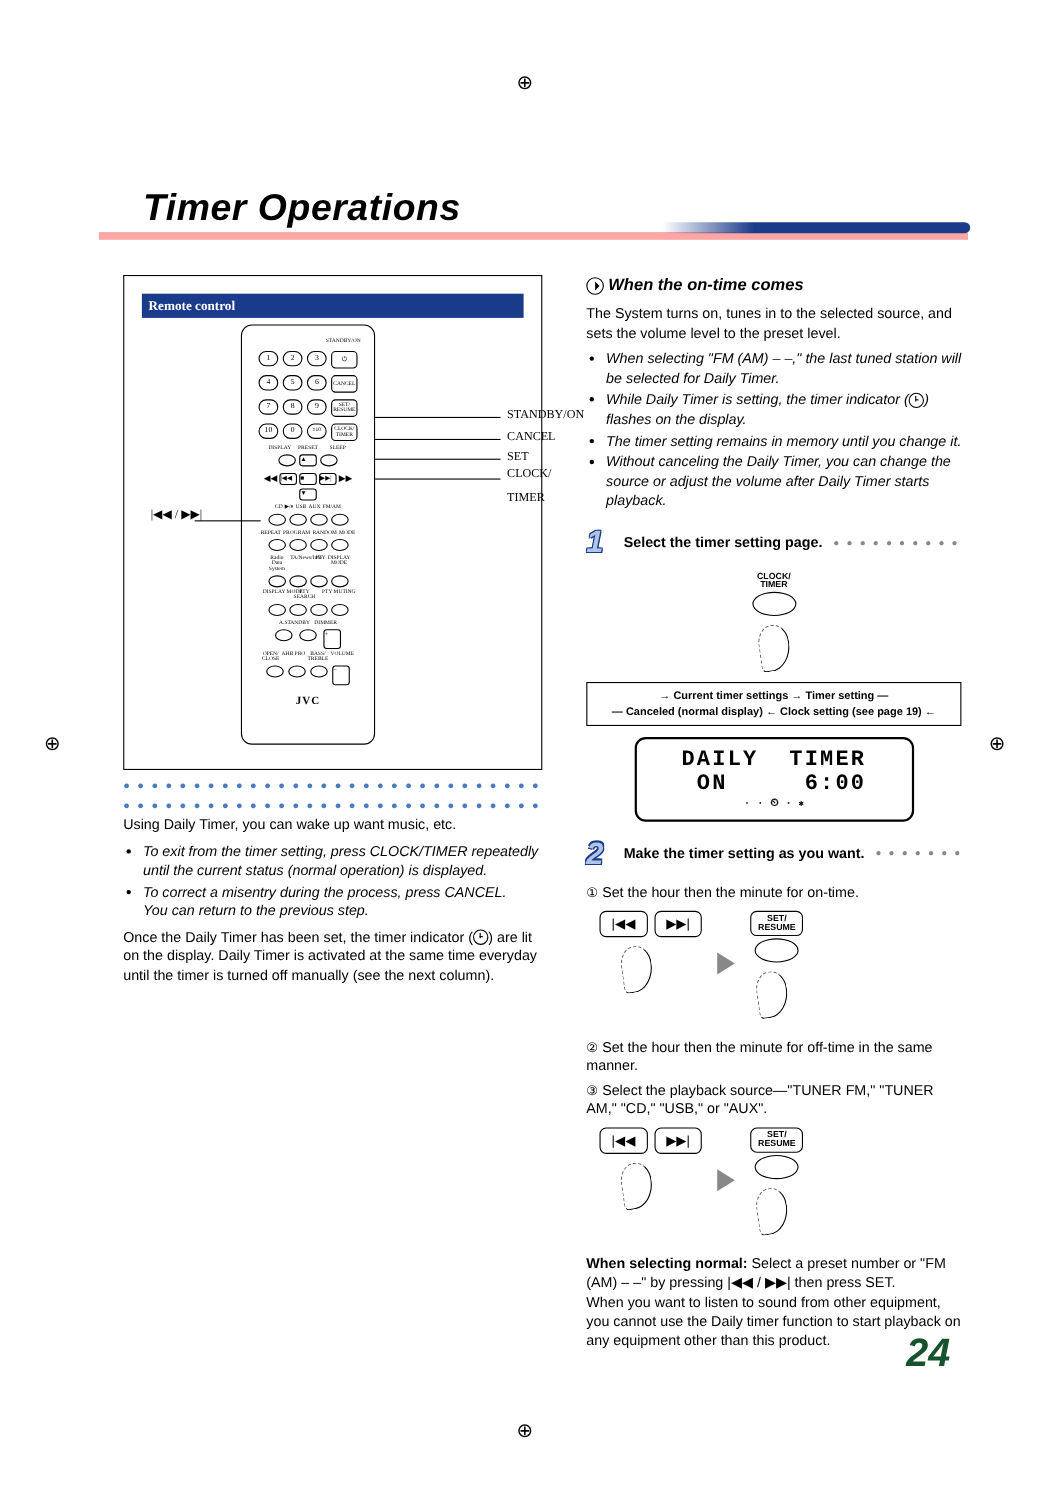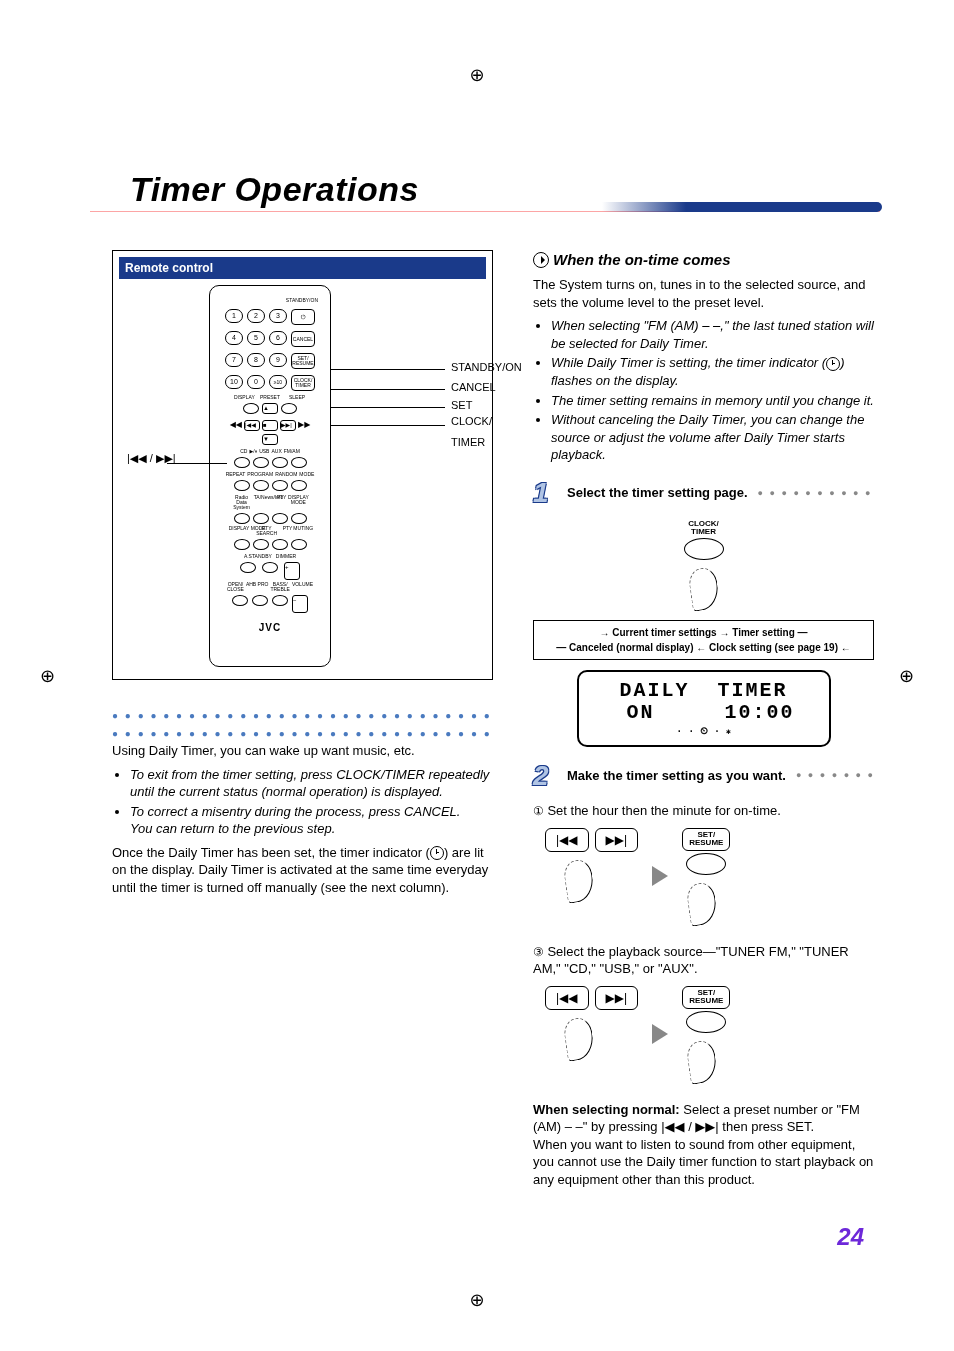--- a/index.html
+++ b/index.html
@@ -24,21 +24,21 @@
   .reg-top { top: 64px; left: 50%; transform: translateX(-50%); }
   .reg-left { top: 50%; left: 40px; transform: translateY(-50%); }
   .reg-right { top: 50%; right: 40px; transform: translateY(-50%); }
   .reg-bottom { bottom: 40px; left: 50%; transform: translateX(-50%); }
 
   .title-bar {
     position: absolute;
     left: 90px;
     top: 170px;
     width: 790px;
-    border-bottom: 1px solid #fca5a5;
+    border-bottom: 7px solid #fca5a5;
     padding-bottom: 2px;
   }
   .title-bar::after {
     content: "";
     position: absolute;
     right: -2px;
     bottom: -1px;
     width: 280px;
     height: 10px;
     background: linear-gradient(to left, #1a3a8a 70%, transparent);
@@ -64,23 +64,24 @@
   }
   .col {
     width: 50%;
     font-size: 13px;
     line-height: 1.35;
   }
 
   
   .remote-box {
     border: 1px solid #000;
-    padding: 6px;
+    padding: 16px;
     position: relative;
-    margin-bottom: 29px;
+    margin-bottom: 8px;
+    font-family: Liberation Serif, serif;
   }
   .remote-header {
     background: #1a3a8a;
     color: #fff;
     font-weight: bold;
     font-size: 12px;
     padding: 3px 6px;
   }
   .remote-inner {
     position: relative;
@@ -296,22 +297,22 @@
     display:inline-block;
     font-size:12px;
   }
 
   .page-num {
     position:absolute;
     right: 90px;
     bottom: 100px;
     font-style: italic;
     font-weight: bold;
-    font-size: 24px;
-    color: #6d28d9;
+    font-size: 36px;
+    color: #14532d;
   }
 
   
   .rb-grid { padding: 12px 8px 4px; font-size:6px; color:#000;}
   .tiny { font-size:5px; text-align:center; line-height:1; }
   .ovals { display:flex; gap:3px; justify-content:center; margin-top:3px;}
   .oval { width:14px;height:9px;border:1px solid #000;border-radius:50%;}
   .rect { width:14px;height:9px;border:1px solid #000;border-radius:3px;}
   .logo { text-align:center; font-weight:bold; font-size:10px; margin-top:8px; letter-spacing:1px;}
 
@@ -535,21 +536,21 @@
           </div>
       </div>
 
       <div class="flow-box">
         <div>→ <span>Current timer settings</span> → <span>Timer setting</span> —</div>
         <div>— <span>Canceled (normal display)</span> ← <span>Clock setting (see page 19)</span> ←</div>
       </div>
 
       <div class="lcd">
         <div style="white-space:pre">DAILY  TIMER
- ON     10:00</div>
+ ON     6:00</div>
         <div class="sub">· ·  ⏲  · <span style="font-size:8px">✱</span></div>
       </div>
 
       <div class="step-row">
         <span class="step-num">2</span>
         <span class="step-label">Make the timer setting as you want.</span>
         <span class="thin-dots">● ● ● ● ● ● ● ● ● ● ● ●</span>
       </div>
 
       <div style="margin:8px 0 4px">
@@ -571,20 +572,24 @@
         <div>
           <div class="key-set" style="white-space:pre">SET/
 RESUME</div>
           <div class="ovalbtn"></div>
           <div class="press-hand">
               <div class="finger"></div>
             </div>
         </div>
       </div>
 
+      <div>
+        <span class="circ-num">②</span>
+        <span>Set the hour then the minute for off-time in the same manner.</span>
+      </div>
       <div style="margin-top:4px">
         <span class="circ-num">③</span>
         <span>Select the playback source—"TUNER FM," "TUNER AM," "CD," "USB," or "AUX".</span>
       </div>
 
       <div class="key-illustration">
         <div>
           <div style="display:flex; gap:6px;">
             <span class="key">|◀◀</span>
             <span class="key">▶▶|</span>

